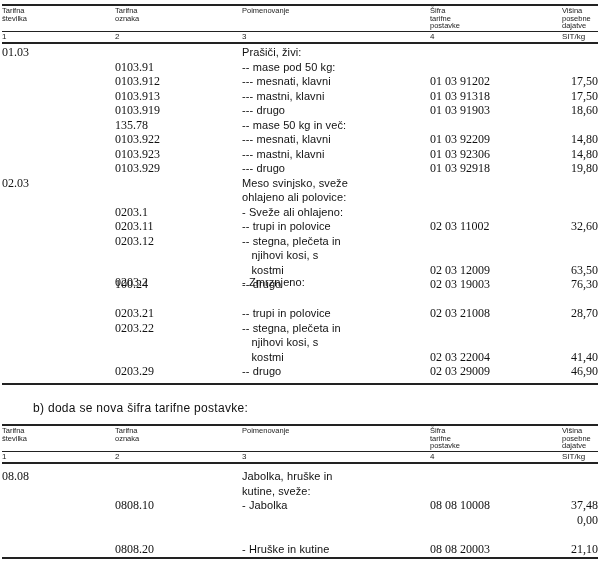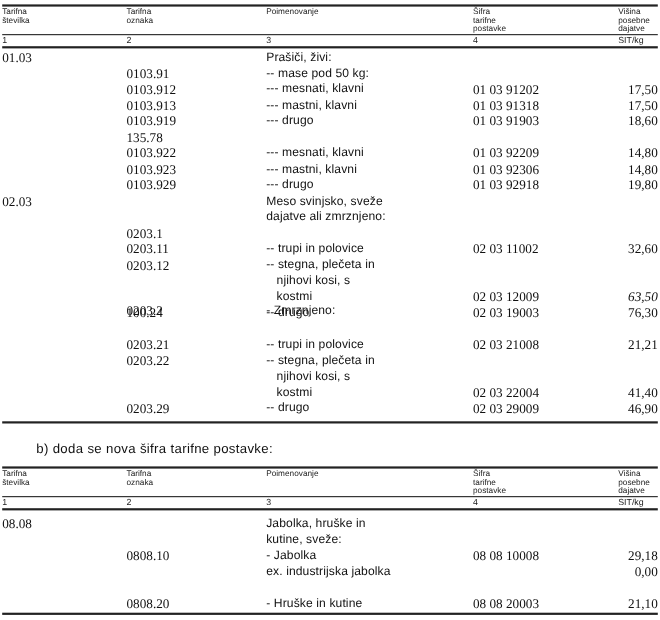--- a/index.html
+++ b/index.html
@@ -87,20 +87,21 @@
       <div class="row" style="top: 103px;">
         <span class="c1" style="white-space: pre;"></span>
         <span class="c2" style="white-space: pre;">0103.919</span>
         <span class="c3 desc" style="white-space: pre;">--- drugo</span>
         <span class="c4" style="white-space: pre;">01 03 91903</span>
         <span class="c5" style="white-space: pre;">18,60</span>
       </div>
       <div class="row" style="top: 117.5px;">
         <span class="c1" style="white-space: pre;"></span>
         <span class="c2" style="white-space: pre;">135.78</span>
+        <span class="c3 desc" style="white-space: pre;">-- mase 50 kg in več:</span>
         <span class="c4" style="white-space: pre;"></span>
         <span class="c5" style="white-space: pre;"></span>
       </div>
       <div class="row" style="top: 132px;">
         <span class="c1" style="white-space: pre;"></span>
         <span class="c2" style="white-space: pre;">0103.922</span>
         <span class="c3 desc" style="white-space: pre;">--- mesnati, klavni</span>
         <span class="c4" style="white-space: pre;">01 03 92209</span>
         <span class="c5" style="white-space: pre;">14,80</span>
       </div>
@@ -121,27 +122,28 @@
       <div class="row" style="top: 175.5px;">
         <span class="c1" style="white-space: pre;">02.03</span>
         <span class="c2" style="white-space: pre;"></span>
         <span class="c3 desc" style="white-space: pre; text-align: right;">Meso svinjsko, sveže</span>
         <span class="c4" style="white-space: pre;"></span>
         <span class="c5" style="white-space: pre;"></span>
       </div>
       <div class="row" style="top: 190px;">
         <span class="c1" style="white-space: pre;"></span>
         <span class="c2" style="white-space: pre;"></span>
-        <span class="c3 desc" style="white-space: pre;">dajatve ali zmrznjeno:</span>
+        <span class="c3 desc" style="white-space: pre;">ohlajeno ali polovice:</span>
         <span class="c4" style="white-space: pre;"></span>
         <span class="c5" style="white-space: pre;"></span>
       </div>
       <div class="row" style="top: 204.5px;">
         <span class="c1" style="white-space: pre;"></span>
         <span class="c2" style="white-space: pre;">0203.1</span>
+        <span class="c3 desc" style="white-space: pre;">- Sveže ali ohlajeno:</span>
         <span class="c4" style="white-space: pre;"></span>
         <span class="c5" style="white-space: pre;"></span>
       </div>
       <div class="row" style="top: 219px;">
         <span class="c1" style="white-space: pre;"></span>
         <span class="c2" style="white-space: pre;">0203.11</span>
         <span class="c3 desc" style="white-space: pre;">-- trupi in polovice</span>
         <span class="c4" style="white-space: pre;">02 03 11002</span>
         <span class="c5" style="white-space: pre;">32,60</span>
       </div>
@@ -157,42 +159,42 @@
         <span class="c2" style="white-space: pre;"></span>
         <span class="c3 desc" style="white-space: pre;">   njihovi kosi, s</span>
         <span class="c4" style="white-space: pre;"></span>
         <span class="c5" style="white-space: pre;"></span>
       </div>
       <div class="row" style="top: 262.5px;">
         <span class="c1" style="white-space: pre;"></span>
         <span class="c2" style="white-space: pre;"></span>
         <span class="c3 desc" style="white-space: pre;">   kostmi</span>
         <span class="c4" style="white-space: pre;">02 03 12009</span>
-        <span class="c5" style="white-space: pre; font-style: italic;">63,50</span>
+        <span class="c5" style="white-space: pre;">63,50</span>
       </div>
       <div class="row" style="top: 277px;">
         <span class="c1" style="white-space: pre;"></span>
         <span class="c2" style="white-space: pre;">100.24</span>
         <span class="c3 desc" style="white-space: pre;">-- drugo</span>
         <span class="c4" style="white-space: pre;">02 03 19003</span>
         <span class="c5" style="white-space: pre;">76,30</span>
       </div>
       <div class="row" style="top: 275px;">
         <span class="c1" style="white-space: pre;"></span>
         <span class="c2" style="white-space: pre;">0203.2</span>
         <span class="c3 desc" style="white-space: pre;">- Zmrznjeno:</span>
         <span class="c4" style="white-space: pre;"></span>
         <span class="c5" style="white-space: pre;"></span>
       </div>
       <div class="row" style="top: 306px;">
         <span class="c1" style="white-space: pre;"></span>
         <span class="c2" style="white-space: pre;">0203.21</span>
         <span class="c3 desc" style="white-space: pre;">-- trupi in polovice</span>
         <span class="c4" style="white-space: pre;">02 03 21008</span>
-        <span class="c5" style="white-space: pre;">21,21</span>
+        <span class="c5" style="white-space: pre;">28,70</span>
       </div>
       <div class="row" style="top: 320.5px;">
         <span class="c1" style="white-space: pre;"></span>
         <span class="c2" style="white-space: pre;">0203.22</span>
         <span class="c3 desc" style="white-space: pre;">-- stegna, plečeta in</span>
         <span class="c4" style="white-space: pre;"></span>
         <span class="c5" style="white-space: pre;"></span>
       </div>
       <div class="row" style="top: 335px;">
         <span class="c1" style="white-space: pre;"></span>
@@ -264,26 +266,25 @@
         <span class="c2" style="white-space: pre;"></span>
         <span class="c3 desc" style="white-space: pre;">kutine, sveže:</span>
         <span class="c4" style="white-space: pre;"></span>
         <span class="c5" style="white-space: pre;"></span>
       </div>
       <div class="row" style="top: 74.2px;">
         <span class="c1" style="white-space: pre;"></span>
         <span class="c2" style="white-space: pre;">0808.10</span>
         <span class="c3 desc" style="white-space: pre;">- Jabolka</span>
         <span class="c4" style="white-space: pre;">08 08 10008</span>
-        <span class="c5" style="white-space: pre;">29,18</span>
+        <span class="c5" style="white-space: pre;">37,48</span>
       </div>
       <div class="row" style="top: 88.8px;">
         <span class="c1" style="white-space: pre;"></span>
         <span class="c2" style="white-space: pre;"></span>
-        <span class="c3 desc" style="white-space: pre;">ex. industrijska jabolka</span>
         <span class="c4" style="white-space: pre;"></span>
         <span class="c5" style="white-space: pre;">0,00</span>
       </div>
       <div class="row" style="top: 103.4px;">
         <span class="c1" style="white-space: pre;"></span>
         <span class="c2" style="white-space: pre;"></span>
         <span class="c3 desc" style="white-space: pre;"></span>
         <span class="c4" style="white-space: pre;"></span>
         <span class="c5" style="white-space: pre;"></span>
       </div>

